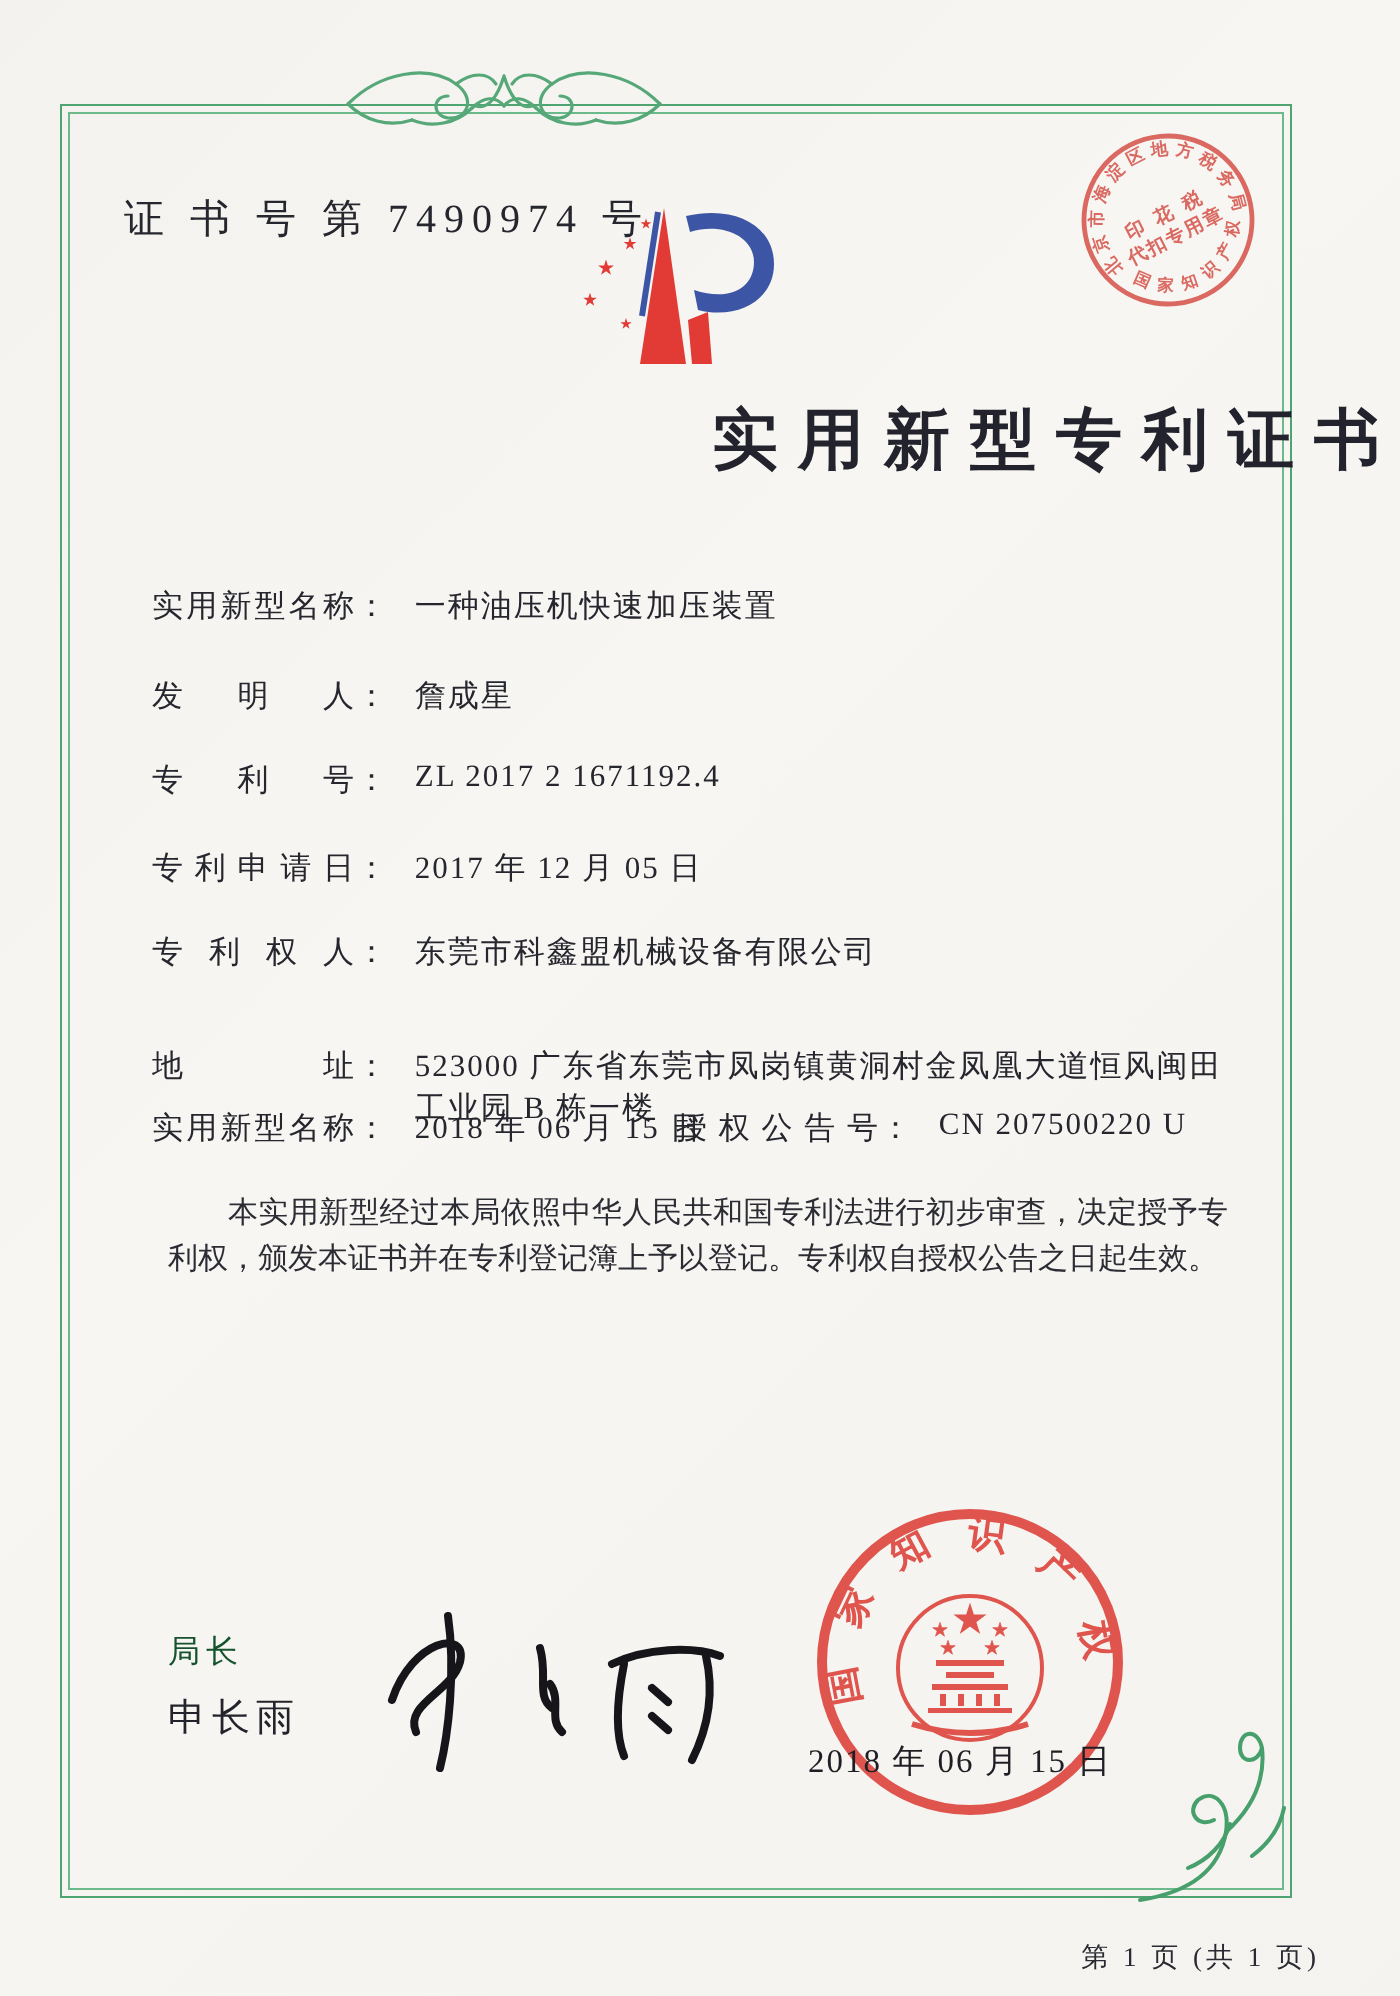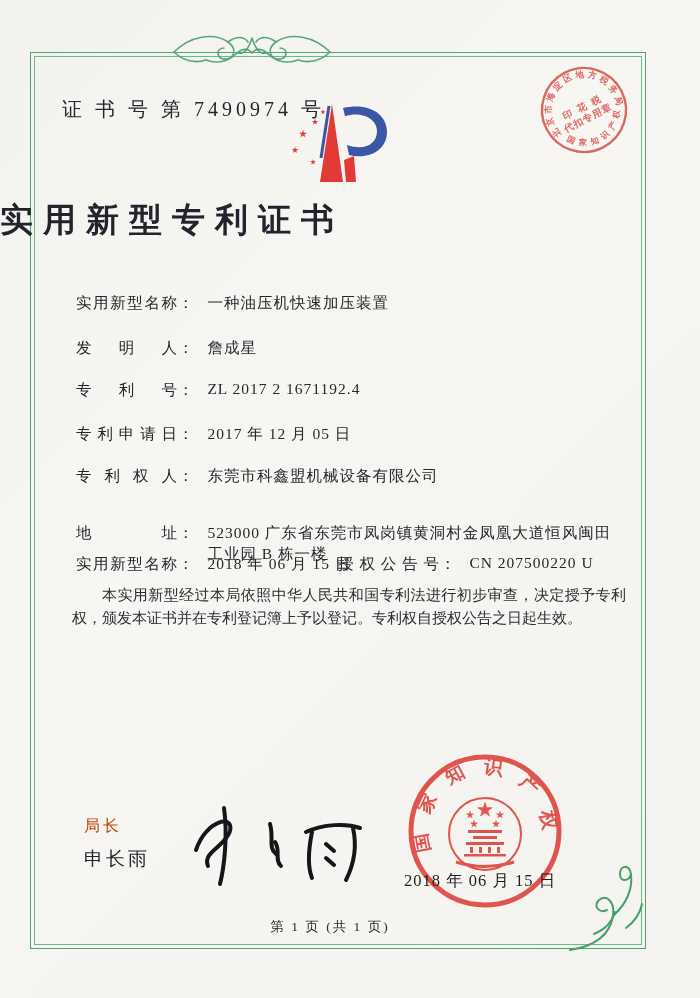--- a/index.html
+++ b/index.html
@@ -16,47 +16,47 @@
     border:1.6px solid #4fa471;
   }
   .frame-inner{
     position:absolute;left:3px;top:3px;right:3px;bottom:3px;
     border:1px solid #6cb98b;
   }
   .certno{
     left:62px;top:96px;font-size:20px;letter-spacing:4px;color:#26262e;
   }
   .title{
-    left:0;top:198px;width:700px;text-align:left;
+    left:0;top:198px;width:700px;text-align:right;
     font-size:33px;font-weight:700;letter-spacing:10px;color:#23232d;
   }
   .fields{left:76px;top:288px;width:560px;font-size:15.5px;color:#26262e;}
   .frow{position:absolute;left:0;white-space:nowrap;}
   .lbl{
     display:inline-block;width:102px;text-align:justify;text-align-last:justify;
     vertical-align:top;letter-spacing:1px;
   }
   .colon{display:inline-block;vertical-align:top;}
   .val{
     display:inline-block;vertical-align:top;margin-left:10px;letter-spacing:1px;
     white-space:pre-line;max-width:430px;
   }
   .frow2{position:absolute;white-space:nowrap;}
   .body-text{
     left:72px;top:584px;width:554px;font-size:15px;line-height:22.6px;
     text-align:justify;color:#2c2c34;
   }
-  .body-text p{margin:0;text-indent:2em;}
-  .sig-title{left:84px;top:816px;font-size:16px;letter-spacing:3px;color:#c2410c;}
+  .body-text p{margin:12px;text-indent:2em;}
+  .sig-title{left:84px;top:816px;font-size:16px;letter-spacing:3px;color:#14532d;}
   .sig-name{left:84px;top:846px;font-size:19px;letter-spacing:3px;color:#23232b;}
   .seal-date{
     left:404px;top:870px;font-size:16.5px;letter-spacing:1px;color:#1e1e24;z-index:6;
   }
   .footer{
-    left:0;top:918px;width:660px;text-align:center;font-size:13.5px;
+    left:0;top:970px;width:660px;text-align:right;font-size:13.5px;
     letter-spacing:2px;color:#2a2a32;
   }
   .logo{left:287px;top:100px;}
   .ornament-top{left:170px;top:28px;}
   .ornament-corner{left:566px;top:862px;}
   .seal-main{left:406px;top:752px;z-index:5;}
   .seal-tax{left:536px;top:62px;transform:rotate(-27deg);z-index:5;}
   .signature{left:178px;top:798px;z-index:4;}
   svg{display:block;}
 </style>

